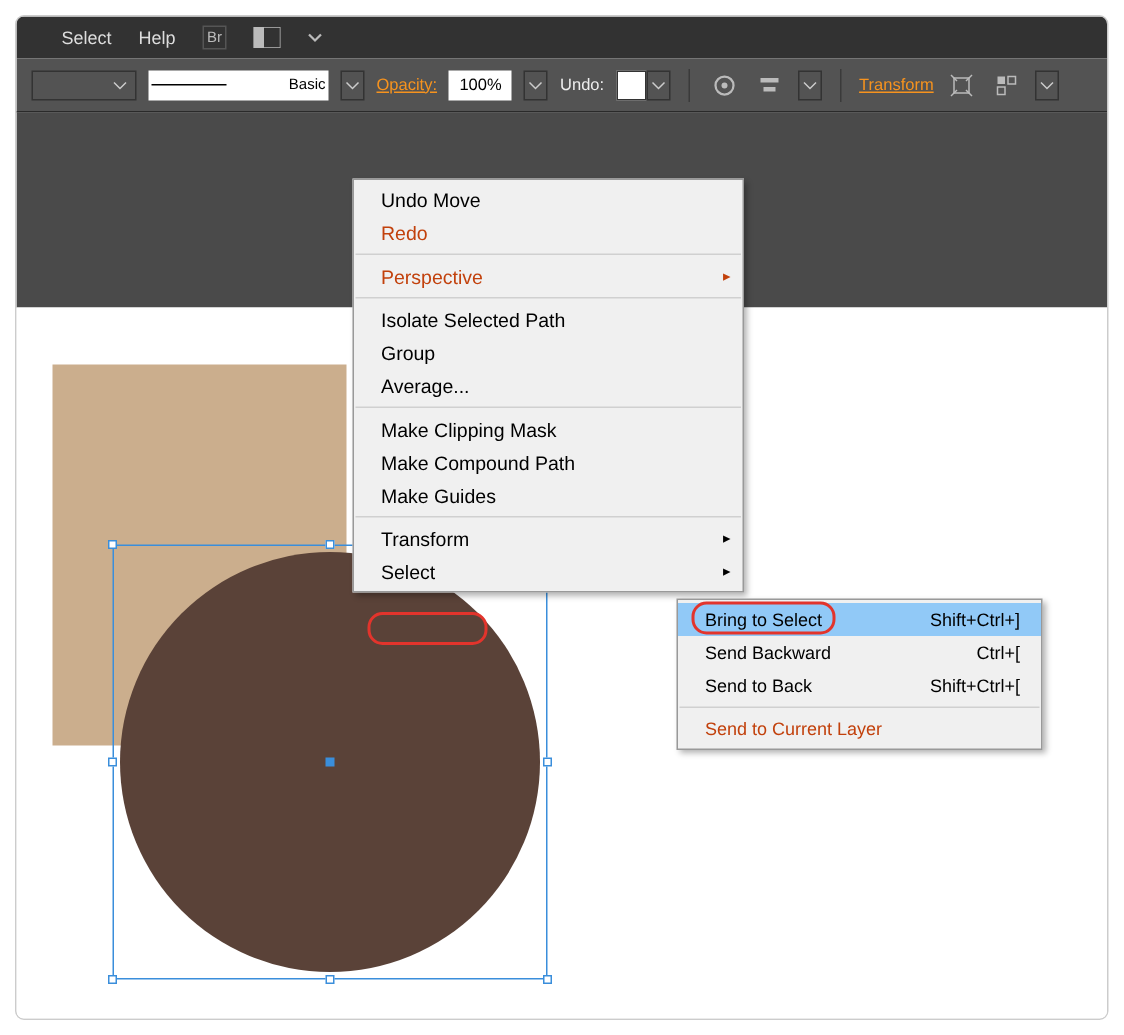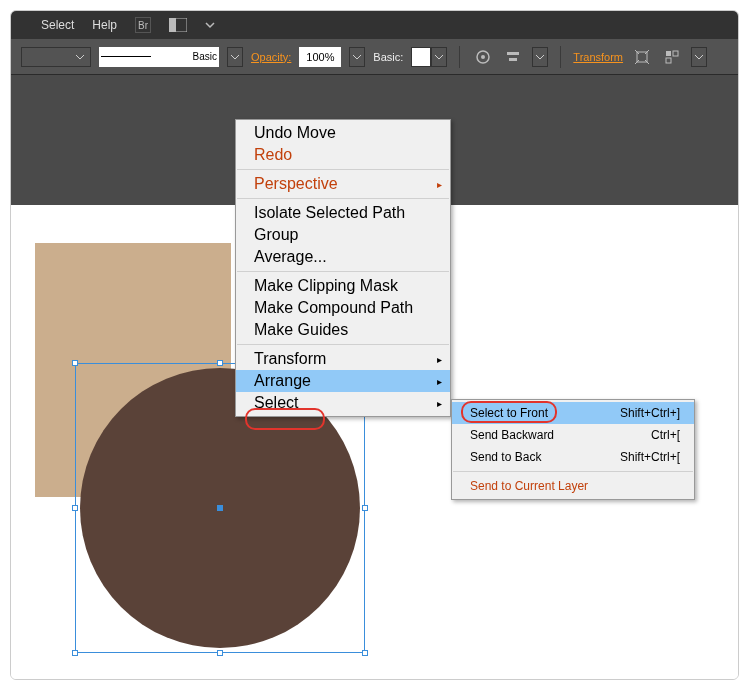--- a/index.html
+++ b/index.html
@@ -42,21 +42,21 @@
   .handle { position:absolute; width:6px; height:6px; background:#fff; border:1px solid #3a8edb; }
   .h-tl{top:-4px;left:-4px}.h-tr{top:-4px;right:-4px}.h-bl{bottom:-4px;left:-4px}.h-br{bottom:-4px;right:-4px}
   .h-tm{top:-4px;left:calc(50% - 3px)}.h-bm{bottom:-4px;left:calc(50% - 3px)}
   .h-ml{left:-4px;top:calc(50% - 3px)}.h-mr{right:-4px;top:calc(50% - 3px)}
   .center-pt{position:absolute;top:calc(50% - 3px);left:calc(50% - 3px);width:6px;height:6px;background:#3a8edb;}
 
   
   .circle { position:absolute; left:69px; top:163px; width:280px; height:280px; border-radius:50%; background:#5a4238; }
 
   
-  .ctxmenu { position:absolute; left:224px; top:108px; width:216px; background:#f0f0f0; border:1px solid #999; box-shadow:2px 2px 4px rgba(0,0,0,.3); font-size:16px; padding:2px 0;}
+  .ctxmenu { position:absolute; left:224px; top:108px; width:261px; background:#f0f0f0; border:1px solid #999; box-shadow:2px 2px 4px rgba(0,0,0,.3); font-size:13px; padding:2px 0;}
   .ctxmenu .row { height:22px; display:flex; align-items:center; padding:0 22px 0 18px; color:#000; position:relative; cursor:default;}
   .ctxmenu .row.disabled { color:#c2410c; }
   .ctxmenu .row.has-sub::after { content:"▸"; position:absolute; right:8px; font-size:10px; color:inherit;}
   .ctxmenu .row.hl { background:#91c9f7; }
   .ctxmenu hr { border:none; border-top:1px solid #d0d0d0; margin:3px 1px; }
 
   .ring-highlight { position:absolute; border:2px solid #e2342c; border-radius:10px; pointer-events:none;}
 
   
   .submenu { position:absolute; left:440px; top:388px; width:244px; background:#f0f0f0; border:1px solid #999; box-shadow:2px 2px 4px rgba(0,0,0,.3); font-size:12px; padding:2px 0;}
@@ -106,21 +106,21 @@
           <path d="M1 3 L5 7 L9 3" fill="none" stroke="#ccc"></path>
         </svg>
     </div>
     <span class="link-text">Opacity:</span>
     <div class="opt-input">100%</div>
     <div class="opt-caret-btn">
       <svg width="10" height="10" viewBox="0 0 10 10">
           <path d="M1 3 L5 7 L9 3" fill="none" stroke="#ccc"></path>
         </svg>
     </div>
-    <span>Basic:</span>
+    <span>Undo:</span>
     <div class="swatch-wrap">
       <div class="swatch"></div>
       <div class="opt-caret-btn">
         <svg width="10" height="10" viewBox="0 0 10 10">
             <path d="M1 3 L5 7 L9 3" fill="none" stroke="#ccc"></path>
           </svg>
       </div>
     </div>
     <div class="sep"></div>
     <span class="tool-icon">
@@ -191,29 +191,28 @@
     <hr>
     <div class="row">Isolate Selected Path</div>
     <div class="row">Group</div>
     <div class="row">Average...</div>
     <hr>
     <div class="row">Make Clipping Mask</div>
     <div class="row">Make Compound Path</div>
     <div class="row">Make Guides</div>
     <hr>
     <div class="row has-sub">Transform</div>
-    <div class="row has-sub hl">Arrange</div>
     <div class="row has-sub">Select</div>
   </div>
 
   <div class="ring-highlight" style="left:234px; top:397px; width:80px; height:22px;"></div>
 
   <div class="submenu">
     <div class="row hl">
-      <span>Select to Front</span>
+      <span>Bring to Select</span>
       <span>Shift+Ctrl+]</span>
     </div>
     <div class="row">
       <span>Send Backward</span>
       <span>Ctrl+[</span>
     </div>
     <div class="row">
       <span>Send to Back</span>
       <span>Shift+Ctrl+[</span>
     </div>

